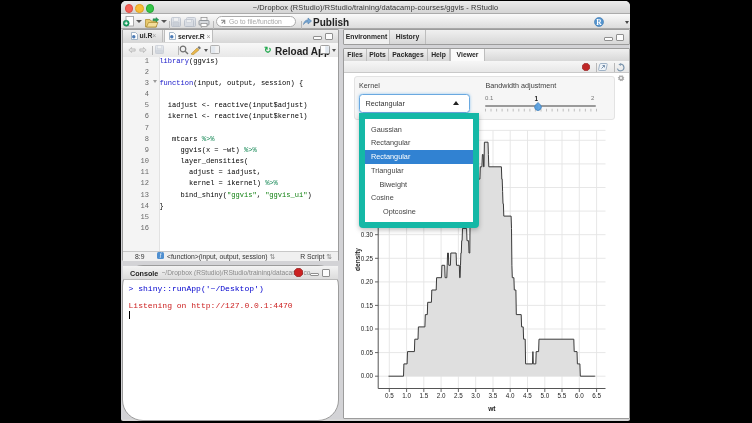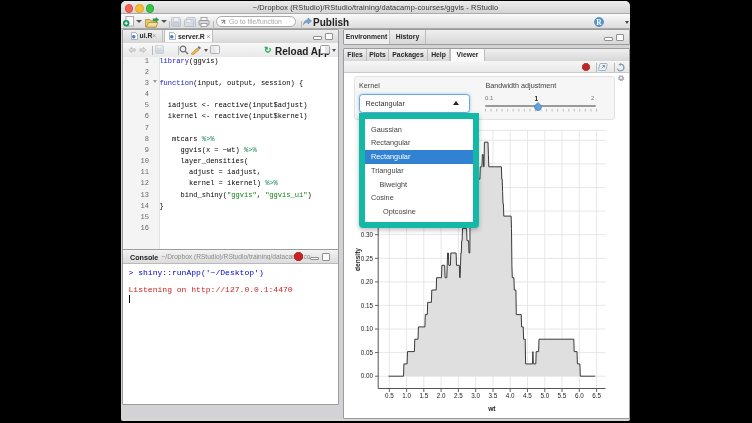--- a/index.html
+++ b/index.html
@@ -178,21 +178,21 @@
   </div>
 
   <div style="position:absolute;left:0;top:221px;right:0;height:9px;background:#f0f0f0;border-top:1px solid #c8c8c8;font-size:6.8px;color:#333;">
     <span class="abs" style="left:12px;top:1.2px;">8:9</span>
     <span class="abs" style="left:34px;top:0.8px;width:7px;height:7px;background:#4f8fd0;border-radius:1.5px;color:#fff;font-size:6px;text-align:center;line-height:7px;font-style:italic;font-family:'Liberation Serif',serif;">f</span>
     <span class="abs" style="left:44px;top:1.2px;">&lt;function&gt;(input, output, session) <span style="color:#888">⇅</span></span>
     <span class="abs" style="right:6px;top:1.2px;">R Script <span style="color:#888">⇅</span></span>
   </div>
 </div>
 
-<div class="pane" id="console" style="left:122px;top:249px;width:215px;height:154px;">
+<div class="pane" id="console" style="left:122px;top:265px;width:215px;height:154px;border-radius:21px;">
   <div class="tabbar" style="height:13px;background:linear-gradient(#f3f3f3,#dcdcdc);">
     <span class="abs" style="left:7px;top:2.8px;font-size:7.2px;font-weight:bold;color:#222;">Console</span>
     <span class="abs" style="left:38.5px;top:3.2px;font-size:6.6px;color:#8a8a8a;white-space:nowrap;overflow:hidden;width:152px;">~/Dropbox (RStudio)/RStudio/training/datacamp-co</span>
     <svg class="abs" style="left:171px;top:2px" width="9" height="9" viewBox="0 0 10 10">
       <polygon points="3,0.5 7,0.5 9.5,3 9.5,7 7,9.5 3,9.5 0.5,7 0.5,3" fill="#cc2222" stroke="#8e1515" stroke-width="0.8"></polygon>
     </svg>
     <div class="minmax" style="right:8px;top:3px;">
         <div class="mm min"></div>
         <div class="mm"></div>
       </div>

